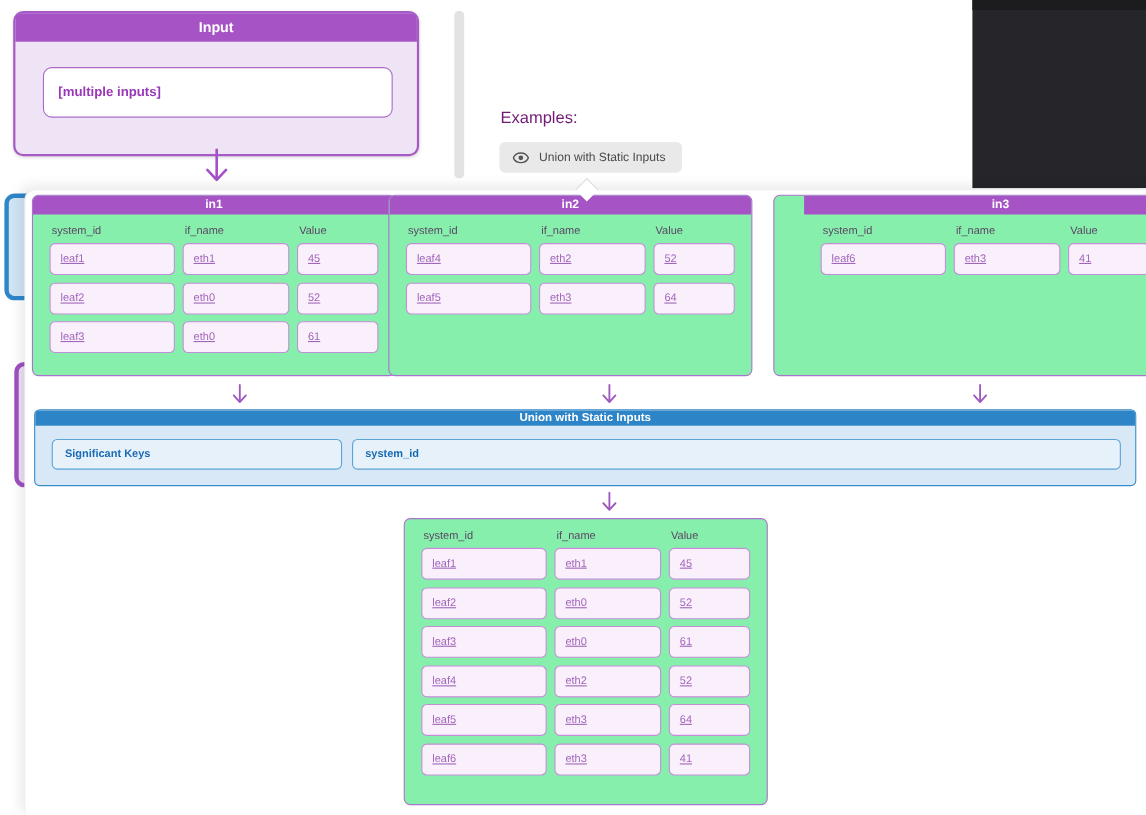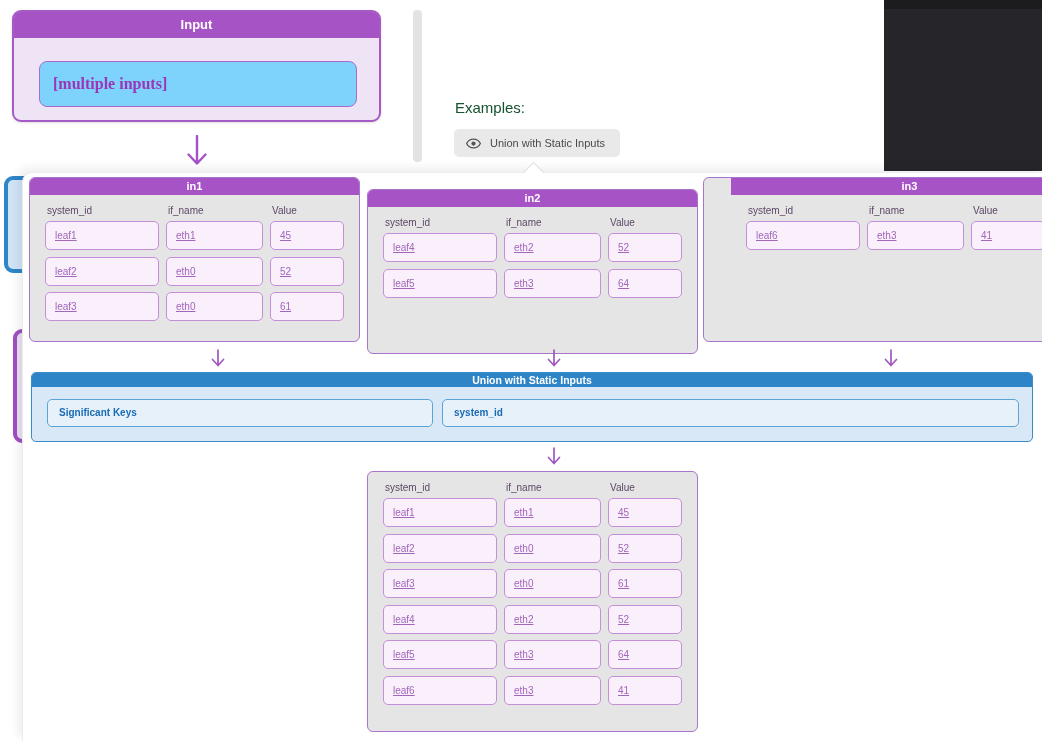--- a/index.html
+++ b/index.html
@@ -1,44 +1,44 @@
 <!DOCTYPE html>
 <html><head>
 <meta charset="utf-8">
 <style>
   * { margin:0; padding:0; box-sizing:border-box; }
   html,body { width:1042px; height:741px; background:#fff; font-family:"Liberation Sans", sans-serif; overflow:hidden; }
   .stage { position:relative; width:1042px; height:741px; background:#fff; overflow:hidden; }
 
   
   .input-node {
-    position:absolute; left:12px; top:10px; width:369px; height:112px;
+    position:absolute; left:12px; top:10px; width:369px; height:132px;
     border:2px solid #a65ac6; border-radius:9px; background:#efe3f6;
     box-shadow:0 1px 3px rgba(0,0,0,.12); z-index:1;
   }
   .input-node-header {
     height:26px; background:#a653c6; border-radius:6px 6px 0 0;
     color:#fff; font-weight:bold; font-size:13px; text-align:center; line-height:26px;
   }
   .input-node-field {
     position:absolute; left:25px; top:49px; width:318px; height:46px;
-    background:#7dd3fc; border:1.5px solid #aa6cc8; border-radius:8px;
-    color:#9a36b8; font-weight:bold; font-size:16px; line-height:43px; padding-left:13px;font-family:Liberation Serif, serif;
+    background:#ffffff; border:1.5px solid #aa6cc8; border-radius:8px;
+    color:#9a36b8; font-weight:bold; font-size:12px; line-height:43px; padding-left:13px;
   }
   .scrollbar-thumb {
     position:absolute; left:413px; top:10px; width:9px; height:152px;
     background:#e3e3e3; border-radius:4px; z-index:1;
   }
   .alert {
     position:absolute; left:455px; top:10px; width:406px; height:76px;
     background:#fce8da; border-radius:6px; padding:18px 60px 0 22px;
     color:#595959; font-size:15px; line-height:23px; z-index:1;
   }
   .examples-label {
-    position:absolute; left:455px; top:99px; color:#14532d; font-size:15px; z-index:1;
+    position:absolute; left:455px; top:99px; color:#701a75; font-size:15px; z-index:1;
   }
   .example-btn {
     position:absolute; left:454px; top:129px; height:28px;
     background:#e9e9e9; border:none; border-radius:5px;
     display:flex; align-items:center; gap:9px; padding:0 15px 0 12px;
     color:#4a4a4a; font-size:11px; font-family:"Liberation Sans", sans-serif;
     cursor:pointer; z-index:1;
   }
   .dark-box { position:absolute; left:884px; top:0; width:158px; height:171px; background:#26262a; z-index:1; }
   .dark-box-topband { height:9px; background:#1c1c1f; }
@@ -56,56 +56,56 @@
   }
   .popover-caret {
     position:absolute; left:503px; top:-8px; width:15px; height:15px;
     background:#fff; transform:rotate(45deg);
     border-top:1px solid #dcdcdc; border-left:1px solid #dcdcdc; z-index:3;
   }
 
   
   .ptable {
     position:absolute; width:331px; border:1.5px solid #ab74cc; border-radius:6px;
-    background:#e5e5e5; overflow:hidden;
+    background:#86efac; overflow:hidden;
   }
   .ptable.in-table { top:4px; height:165px; }
   .ptable-header {
     height:17px; background:#a653c6; color:#fff; font-weight:bold; font-size:11px;
     text-align:center; line-height:17px;
   }
   .pcols, .trow { display:grid; grid-template-columns:114px 97px 74px; gap:7px; margin:0 17px 0 15px; }
   .pcols { margin-top:10px; margin-bottom:5px; font-size:10px; color:#5c4766; }
   .pcols span { padding-left:2px; }
   .trow { margin-bottom:6.5px; }
   .tcell {
     height:29px; background:#f9f0fc; border:1px solid #c48fd8; border-radius:5px;
     font-size:10px; color:#a266ba; line-height:27px; padding-left:9px;
     overflow:hidden; white-space:nowrap;text-decoration:underline;
   }
   #table-in1 { left:6px; }
-  #table-in2 { left:344px;margin-top:12px; }
+  #table-in2 { left:330px; }
   #table-in3 { left:680px; width:386px;padding-left:27px; }
   #table-out { left:344px; top:298px; height:261px; }
 
   
   .processor {
     position:absolute; left:8px; top:199px; width:1002px; height:70px;
     border:1.5px solid #3a8cc9; border-radius:5px; background:#d8e8f6; overflow:hidden;
   }
   .processor-header {
     height:14px; background:#2d85c7; color:#fff; font-weight:bold; font-size:10.5px;
     text-align:center; line-height:14px;
   }
   .processor-body { display:flex; gap:9px; padding:12px 13px 0 15px; }
   .pfield {
     height:28px; background:#e7f1fa; border:1px solid #5ca3d8; border-radius:5px;
     font-size:10px; font-weight:bold; color:#1a6bb4; line-height:26px; padding-left:11px;
   }
-  .pfield.keys { width:386px; }
+  .pfield.keys { width:264px; }
   .pfield.val  { flex:1; }
 
   .arrow { position:absolute; z-index:1; }
   .pop-arrow { position:absolute; }
 </style>
 </head>
 <body>
 
 <div class="stage">
 

